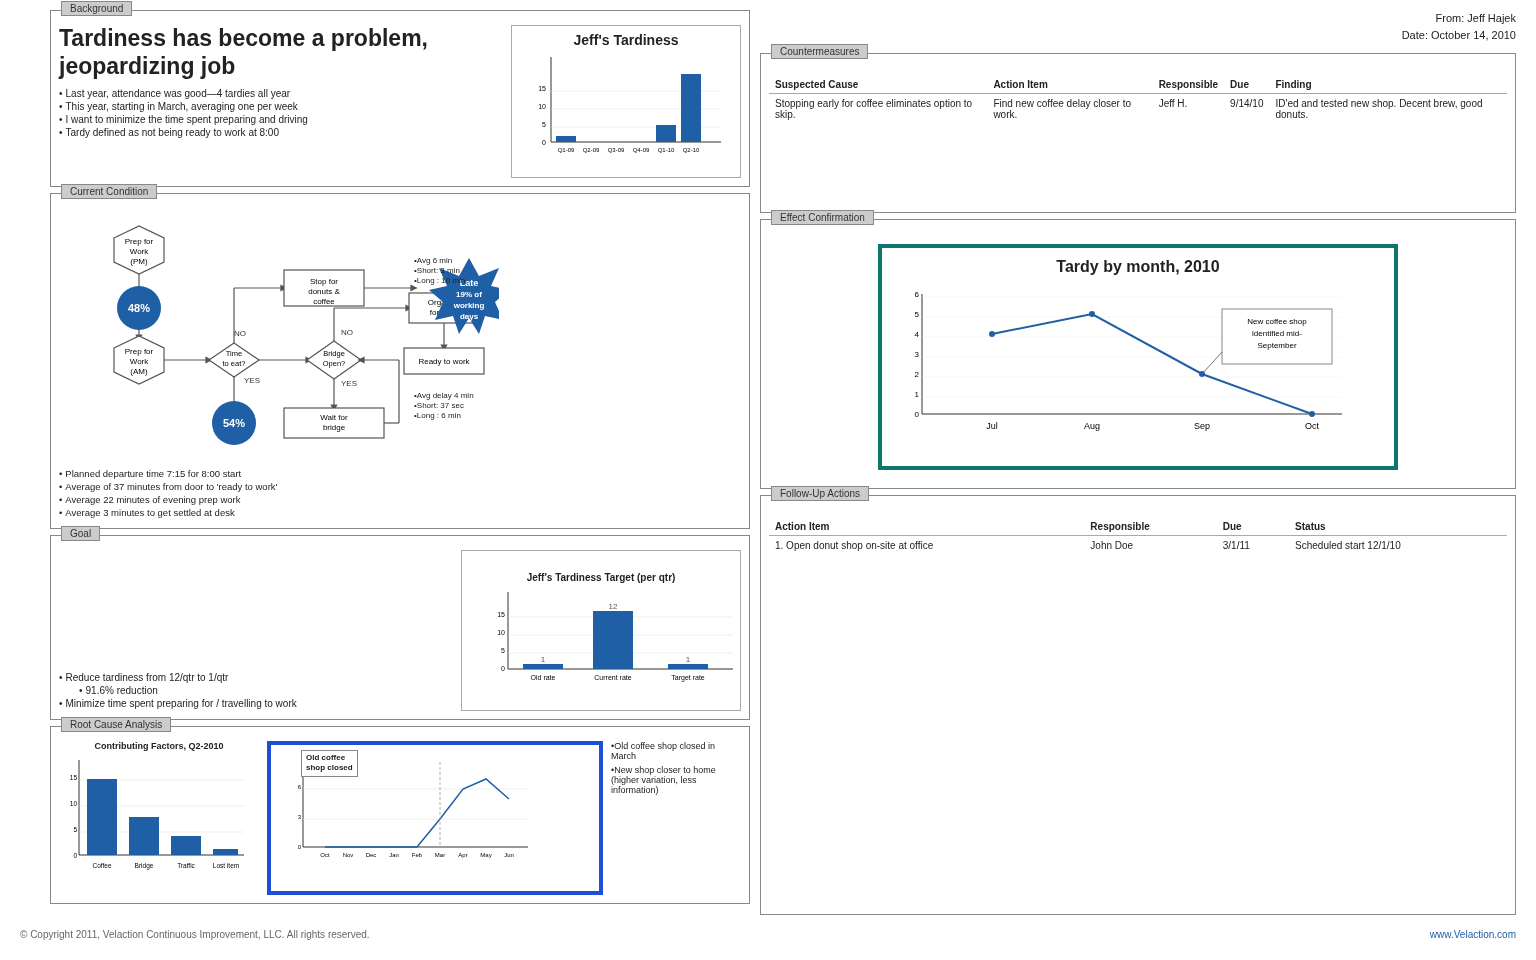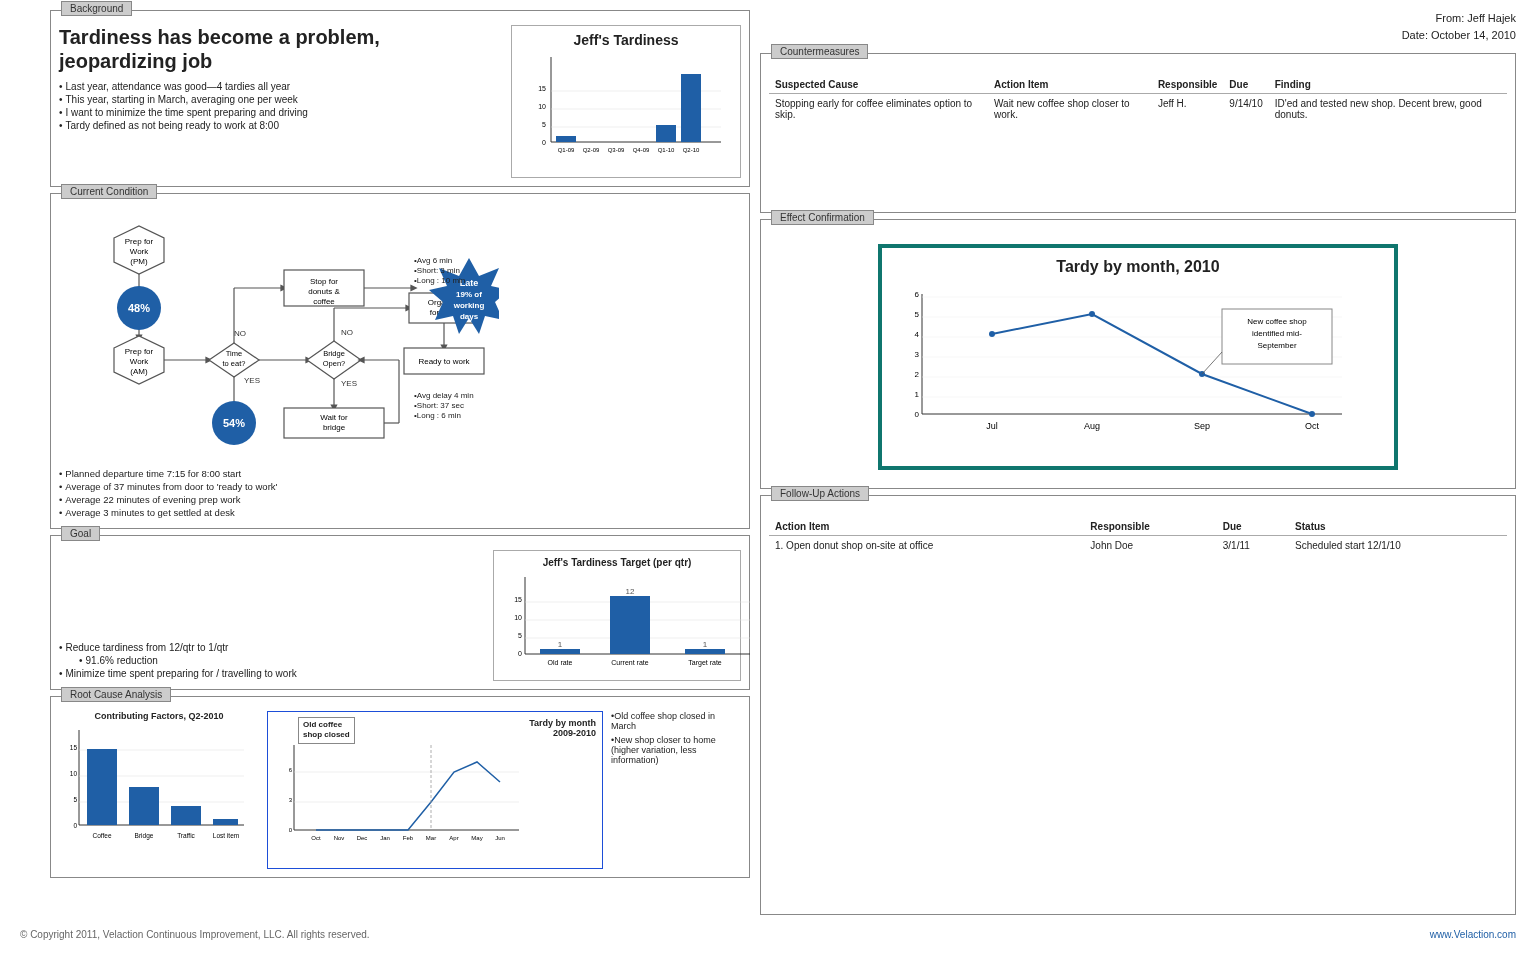--- a/index.html
+++ b/index.html
@@ -58,21 +58,21 @@
       padding: 14px 8px 8px 8px;
       display: flex;
       flex-direction: row;
       gap: 8px;
       min-height: 175px;
     }
     .bg-text {
       flex: 1;
     }
     .bg-headline {
-      font-size: 20px;
+      font-size: 23px;
       font-weight: bold;
       line-height: 1.2;
       margin-bottom: 8px;
     }
     .bg-bullets {
       font-size: 10px;
       list-style: none;
     }
     .bg-bullets li::before { content: "•"; margin-right: 3px; }
     .bg-bullets li { margin-bottom: 2px; }
@@ -204,23 +204,23 @@
       color: #666;
       margin-top: 10px;
       padding-top: 4px;
       border-top: none;
     }
     .footer a {
       color: #1f5fa6;
       text-decoration: none;
     }
     .goal-chart-container {
-      width: 248px;
+      width: 280px;
       border: 1px solid #aaa;
-      padding: 6px;
+      padding: 21px;
     }
     .goal-chart-title {
       font-size: 10px;
       font-weight: bold;
       text-align: center;
       margin-bottom: 4px;
     }
   </style>
 </head>
 <body>
@@ -464,24 +464,23 @@
               <text x="85" y="113" font-size="6.5" text-anchor="middle">Bridge</text>
 
               <rect x="112" y="81" width="30" height="19" fill="#1f5fa6"></rect>
               <text x="127" y="113" font-size="6.5" text-anchor="middle">Traffic</text>
 
               <rect x="154" y="94" width="25" height="6" fill="#1f5fa6"></rect>
               <text x="167" y="113" font-size="6.5" text-anchor="middle">Lost item</text>
             </svg>
           </div>
 
-          <div style="flex:1;border:1px solid #1d4ed8;padding:6px;position:relative;">
+          <div style="flex:1;border:4px solid #1d4ed8;padding:12px;position:relative;">
             
             <div style="position:absolute;top:5px;left:30px;background:#fff;border:1px solid #888;padding:2px 4px;font-size:8px;font-weight:bold;line-height:1.3;">Old coffee<br>shop closed</div>
-            <div style="font-size:9px;font-weight:bold;text-align:right;margin-bottom:2px;">Tardy by month<br>2009-2010</div>
             <svg width="250" height="120">
 
               <line x1="20" y1="5" x2="20" y2="90" stroke="#333" stroke-width="1"></line>
 
               <line x1="20" y1="90" x2="245" y2="90" stroke="#333" stroke-width="1"></line>
 
               <text x="18" y="92" font-size="6" text-anchor="end">0</text>
               <text x="18" y="62" font-size="6" text-anchor="end">3</text>
               <text x="18" y="32" font-size="6" text-anchor="end">6</text>
 
@@ -530,21 +529,21 @@
               <th>Suspected Cause</th>
               <th>Action Item</th>
               <th>Responsible</th>
               <th>Due</th>
               <th>Finding</th>
             </tr>
           </thead>
           <tbody>
             <tr>
               <td>Stopping early for coffee eliminates option to skip.</td>
-              <td>Wait new coffee shop closer to work.</td>
+              <td>Find new coffee delay closer to work.</td>
               <td>Jeff H.</td>
               <td>9/14/10</td>
               <td>ID'ed and tested new shop. Decent brew, good donuts.</td>
             </tr>
           </tbody>
         </table>
       </div>
 
       <div class="effect-section">
         <div class="section-label">Effect Confirmation</div>

